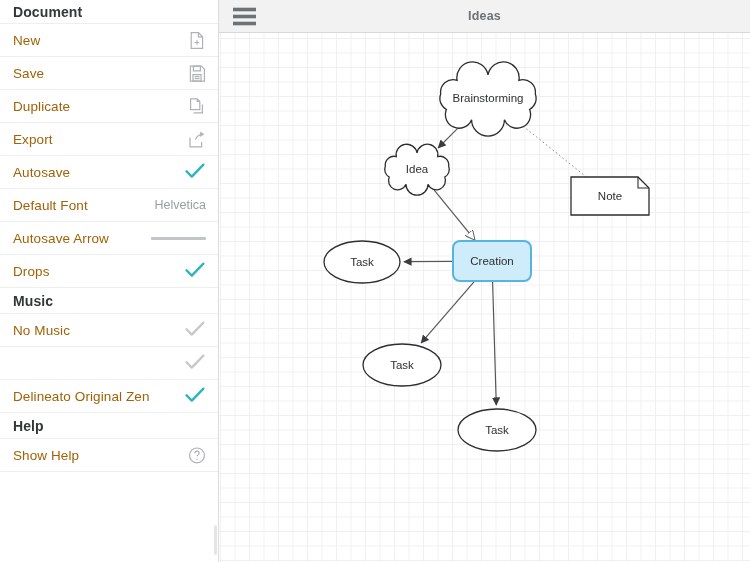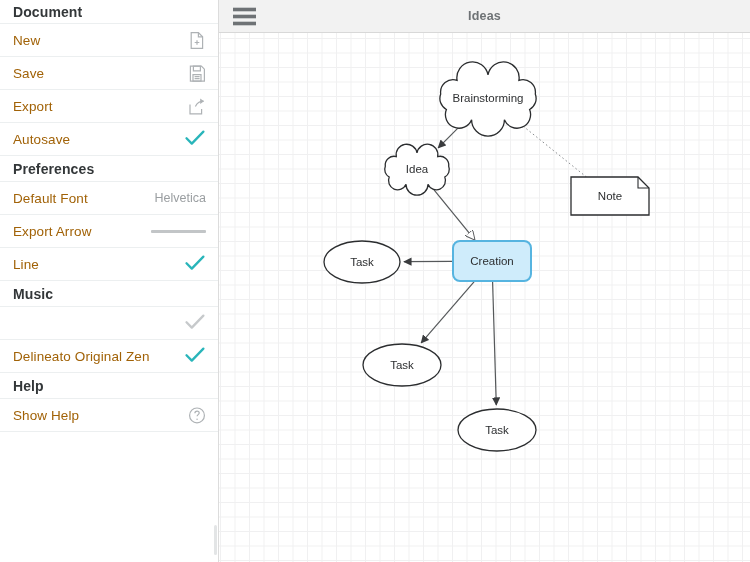--- a/index.html
+++ b/index.html
@@ -145,20 +145,32 @@
               <svg width="18" height="19" viewBox="0 0 18 19" class="icon" fill="none" stroke="#aeb2b5" stroke-width="1.2">
                 <path d="M2.4 2.2h11l3 3v12h-14z"></path>
                 <path d="M5.4 2.2h7v4.6h-7z"></path>
                 <path d="M5 10.6h8v6.6H5z"></path>
                 <path d="M6.6 12.6h5M6.6 14.6h5"></path>
               </svg>
             </span>
           </span>
         </div>
         <div class="row">
+          <span class="label">Duplicate</span>
+          <span class="right">
+            <span>
+              <svg width="18" height="19" viewBox="0 0 18 19" class="icon" fill="none" stroke="#aeb2b5" stroke-width="1.2">
+                <path d="M2.6 1.8h6.6l2.6 2.6v8.2H2.6z"></path>
+                <path d="M9.2 1.8v2.6h2.6"></path>
+                <path d="M5.6 15.8h8.8V7.4"></path>
+              </svg>
+            </span>
+          </span>
+        </div>
+        <div class="row">
           <span class="label">Export</span>
           <span class="right">
             <span>
               <svg width="18" height="19" viewBox="0 0 18 19" class="icon" fill="none" stroke="#aeb2b5" stroke-width="1.2">
                 <path d="M2 7.6v9.2h11.6V12"></path>
                 <path d="M7.4 9.6C9 6 12 4.2 15.6 4.2"></path>
                 <path d="M12.2 1.6l3.8 2.6-3.8 2.8z" fill="#aeb2b5" stroke="none"></path>
               </svg>
             </span>
           </span>
@@ -166,47 +178,54 @@
         <div class="row">
           <span class="label">Autosave</span>
           <span class="right">
             <span class="check">
               <svg width="22" height="18" viewBox="0 0 22 18" fill="none">
                 <path d="M2.5 9.2 L7.8 14.6 L19.4 2.6" stroke="#29b5ba" stroke-width="2.3" stroke-linecap="round" stroke-linejoin="round"></path>
               </svg>
             </span>
           </span>
         </div>
-        <div class="row header">
-          <span class="label">Preferences</span>
-        </div>
         <div class="row">
           <span class="label">Default Font</span>
           <span class="right">
             <span class="value">Helvetica</span>
           </span>
         </div>
         <div class="row">
-          <span class="label">Export Arrow</span>
+          <span class="label">Autosave Arrow</span>
           <span class="right">
             <span class="lineswatch light"></span>
           </span>
         </div>
         <div class="row">
-          <span class="label">Line</span>
+          <span class="label">Drops</span>
           <span class="right">
             <span class="check">
               <svg width="22" height="18" viewBox="0 0 22 18" fill="none">
                 <path d="M2.5 9.2 L7.8 14.6 L19.4 2.6" stroke="#29b5ba" stroke-width="2.3" stroke-linecap="round" stroke-linejoin="round"></path>
               </svg>
             </span>
           </span>
         </div>
         <div class="row header">
           <span class="label">Music</span>
+        </div>
+        <div class="row">
+          <span class="label">No Music</span>
+          <span class="right">
+            <span class="check">
+              <svg width="22" height="18" viewBox="0 0 22 18" fill="none">
+                <path d="M2.5 9.2 L7.8 14.6 L19.4 2.6" stroke="#c6c9cb" stroke-width="2.3" stroke-linecap="round" stroke-linejoin="round"></path>
+              </svg>
+            </span>
+          </span>
         </div>
         <div class="row">
           <span class="right">
             <span class="check">
               <svg width="22" height="18" viewBox="0 0 22 18" fill="none">
                 <path d="M2.5 9.2 L7.8 14.6 L19.4 2.6" stroke="#c6c9cb" stroke-width="2.3" stroke-linecap="round" stroke-linejoin="round"></path>
               </svg>
             </span>
           </span>
         </div>

